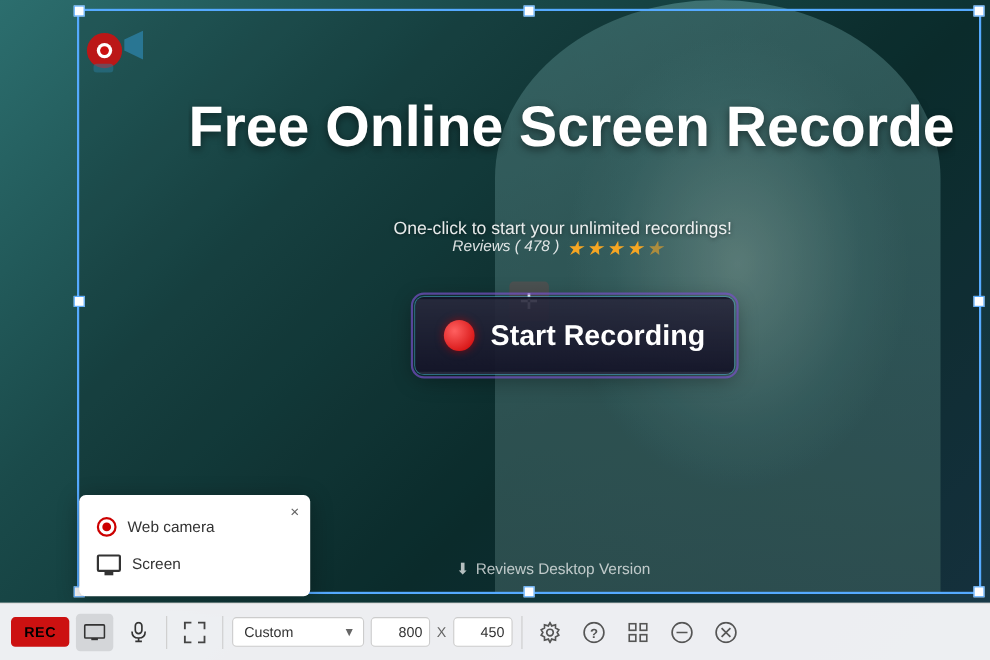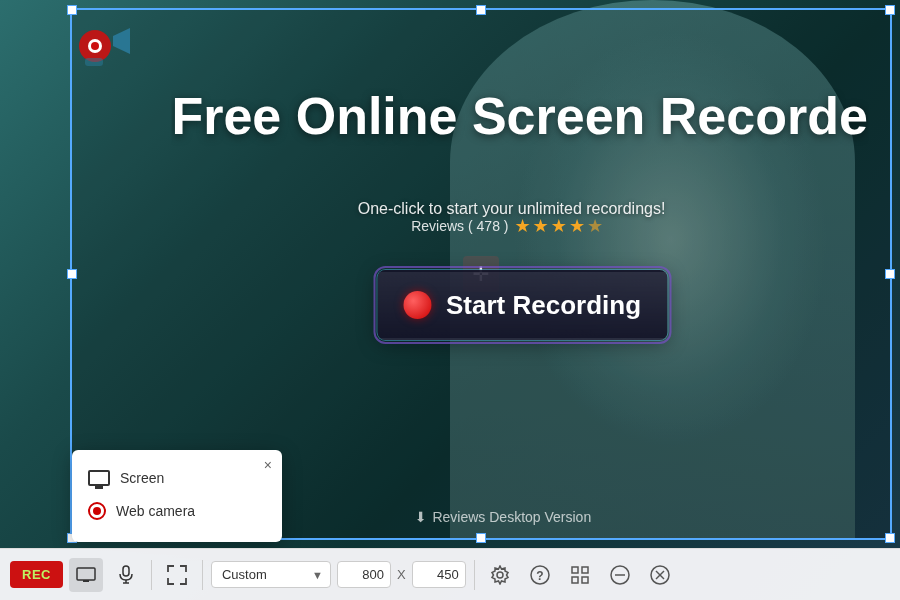--- a/index.html
+++ b/index.html
@@ -117,23 +117,23 @@
       z-index: 6;
       margin-top: 20px;
     }
 
     .reviews {
       position: absolute;
       top: 215px;
       left: 50%;
       transform: translateX(-20%);
       display: flex;
-      align-items: center;
       gap: 6px;
       z-index: 6;
+      font-style: italic;
     }
 
     .reviews-text {
       color: rgba(255,255,255,0.85);
       font-size: 14px;
     }
 
     .stars {
       color: #f5a623;
       font-size: 18px;
@@ -281,21 +281,21 @@
       border-top: 1px solid #ddd;
       display: flex;
       align-items: center;
       padding: 0 10px;
       gap: 6px;
       z-index: 30;
     }
 
     .tb-rec-btn {
       background: #cc1111;
-      color: #bef264;
+      color: #000000;
       font-weight: 700;
       font-size: 13px;
       padding: 6px 12px;
       border-radius: 4px;
       border: none;
       cursor: pointer;
       letter-spacing: 0.5px;
     }
 
     .tb-icon-btn {
@@ -438,29 +438,29 @@
 
 <div class="download-link">
   <span>⬇</span>
   <span>Reviews Desktop Version</span>
 </div>
 
 <div class="popup-panel">
   <span class="popup-close">×</span>
 
   <div class="popup-option">
-    <div class="screen-rect"></div>
-    <span class="opt-label">Screen</span>
-  </div>
-
-  <div class="popup-option">
     <div class="radio-outer">
       <div class="radio-inner"></div>
     </div>
     <span class="opt-label">Web camera</span>
+  </div>
+
+  <div class="popup-option">
+    <div class="screen-rect"></div>
+    <span class="opt-label">Screen</span>
   </div>
 </div>
 
 <div class="toolbar">
 
   <button class="tb-rec-btn">REC</button>
 
   <button class="tb-icon-btn active">
     <svg width="20" height="16" viewBox="0 0 20 16">
       <rect x="1" y="1" width="18" height="12" rx="1" stroke="#333" stroke-width="1.5" fill="none"></rect>

